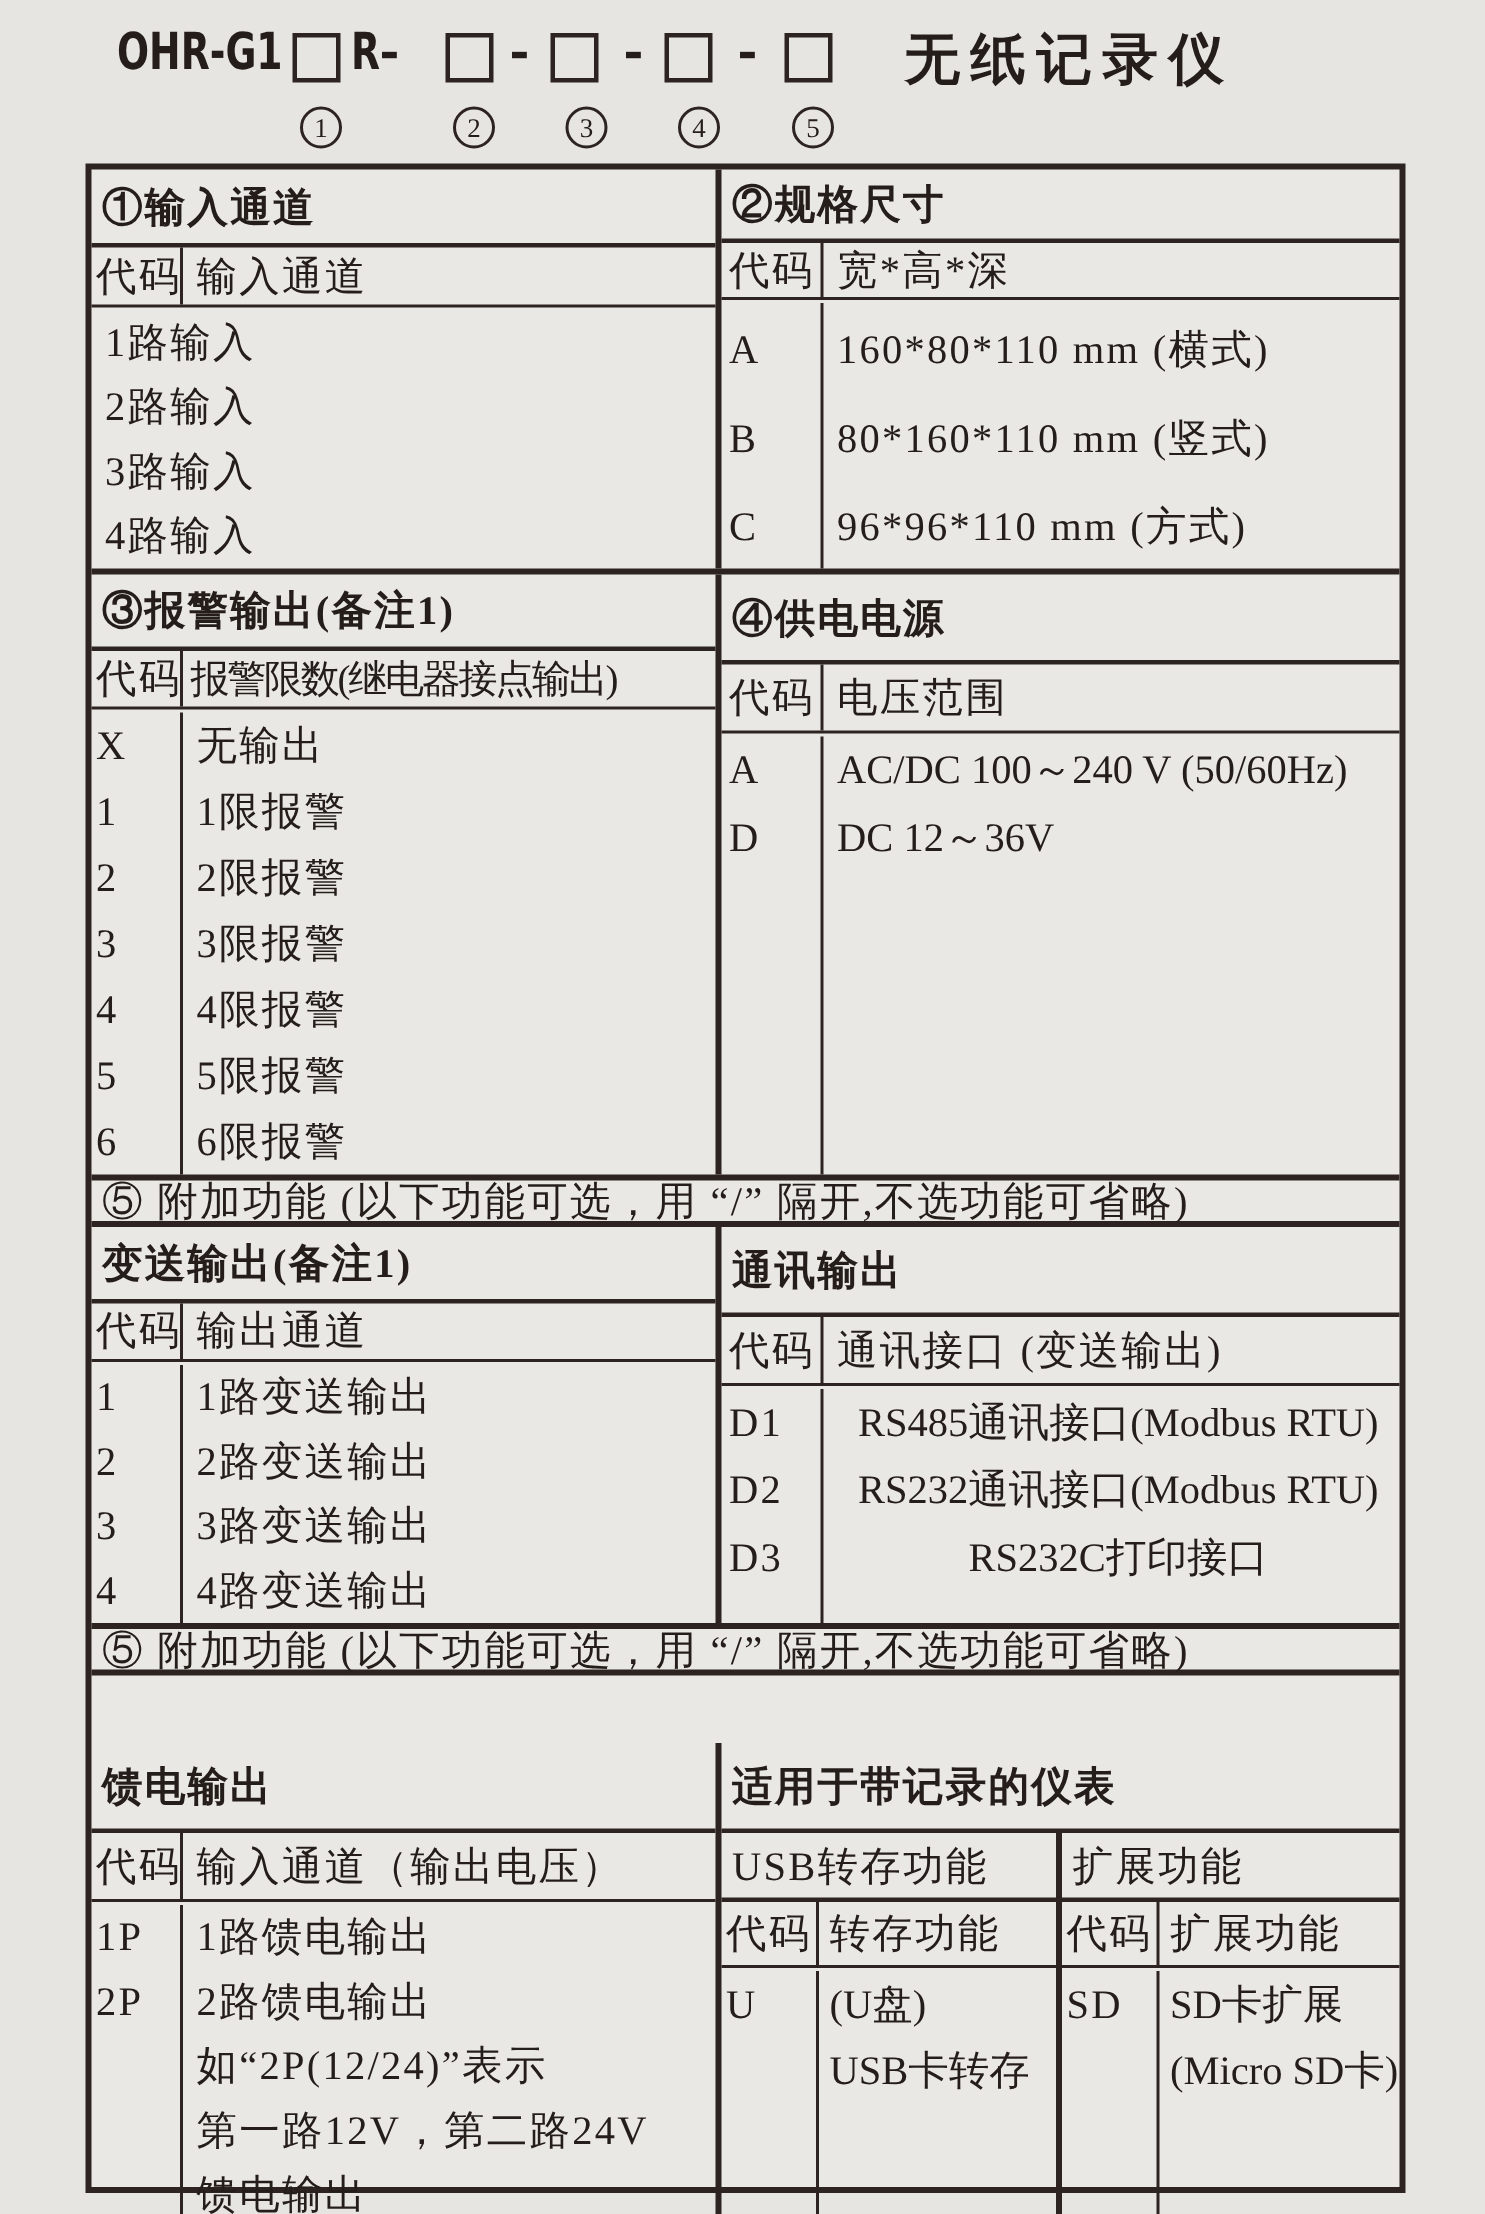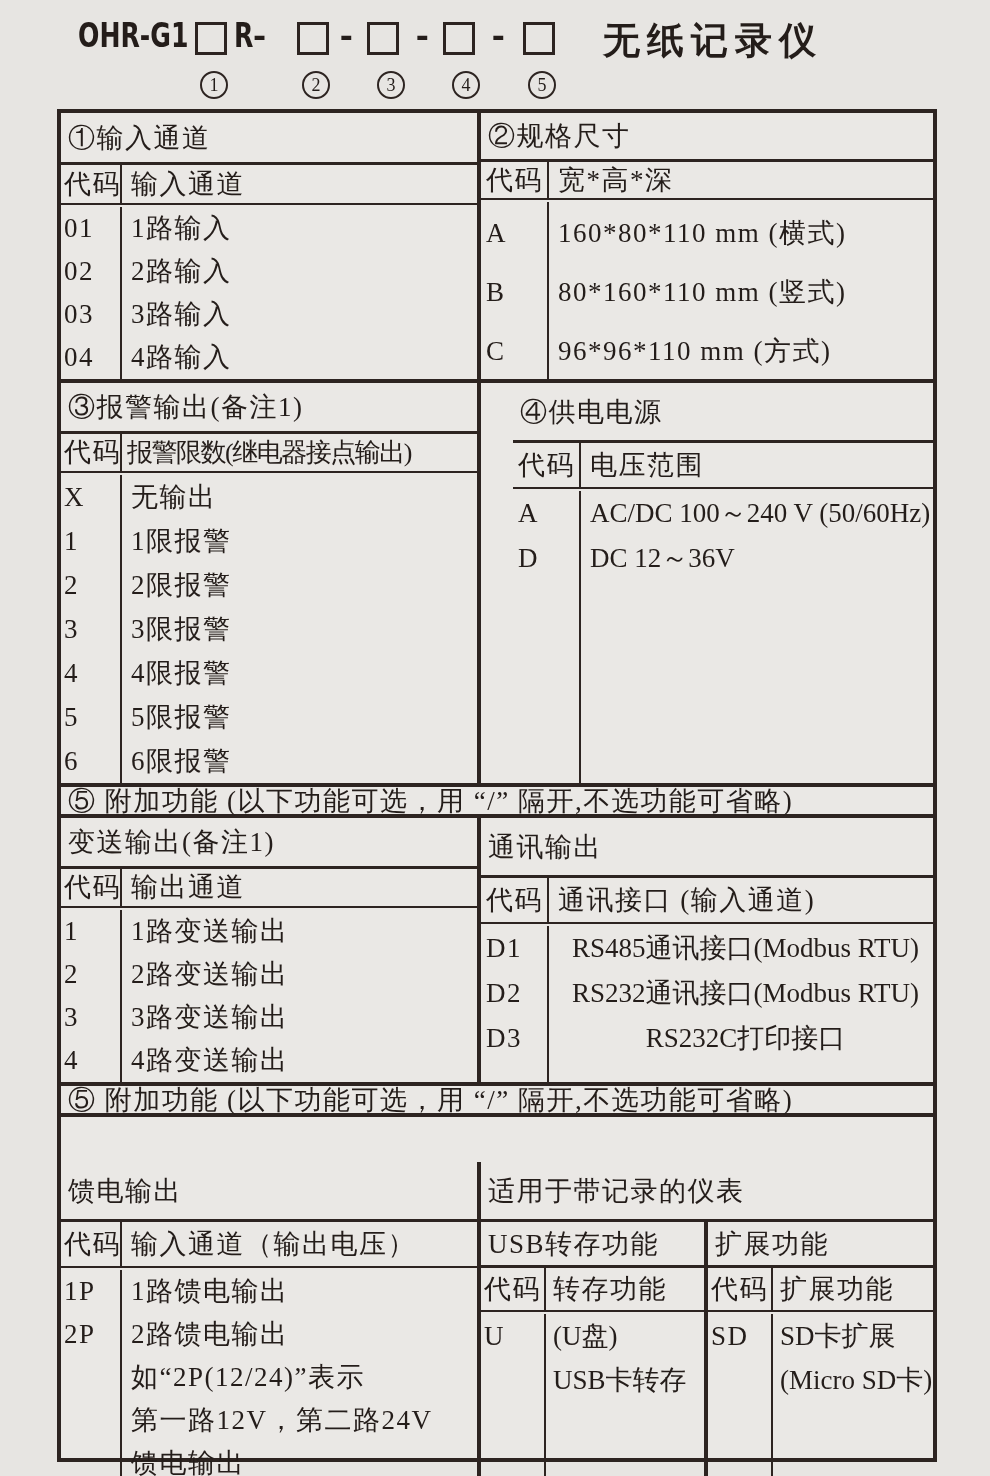--- a/index.html
+++ b/index.html
@@ -36,21 +36,21 @@
   }
   
   .tbl{
     position:absolute;left:57px;top:109px;width:880px;height:1353px;
     border:4px solid var(--ink);background:var(--cellbg);
     display:flex;flex-direction:column;font-size:27px;letter-spacing:1.5px;
   }
   .row{display:flex;border-bottom:4px solid var(--ink);}
   .half-l{width:420px;border-right:4px solid var(--ink);display:flex;flex-direction:column;}
   .half-r{flex:1;display:flex;flex-direction:column;}
-  .sec-title{height:60px;border-bottom:3px solid var(--ink);display:flex;align-items:center;padding-left:7px;white-space:nowrap;}
+  .sec-title{height:60px;border-bottom:3px solid var(--ink);display:flex;align-items:center;padding-left:7px;white-space:nowrap;font-weight:bold;}
   .colhdr{height:46px;border-bottom:2px solid var(--ink);display:flex;align-items:stretch;}
   .cell{display:flex;align-items:center;white-space:nowrap;}
   .cw-l{width:61px;border-right:2px solid var(--ink);padding-left:3px;}
   .cw-r{width:68px;border-right:2px solid var(--ink);padding-left:5px;}
   .descw{flex:1;padding-left:9px;}
   .body{flex:1;display:flex;padding-top:2px;}
   .codecol,.desccol{display:flex;flex-direction:column;}
   .bline{white-space:nowrap;}
   .lh43 .bline{line-height:43px;}
   .lh44 .bline{line-height:44px;}
@@ -100,26 +100,20 @@
   <div class="tbl">
 
     <div class="row" style="height:270px;">
       <div class="half-l">
         <div class="sec-title">①输入通道</div>
         <div class="colhdr">
           <div class="cell cw-l">代码</div>
           <div class="cell descw">输入通道</div>
         </div>
         <div class="body lh43">
-          <div class="codecol cw-l">
-            <div class="bline">01</div>
-            <div class="bline">02</div>
-            <div class="bline">03</div>
-            <div class="bline">04</div>
-          </div>
           <div class="desccol descw">
             <div class="bline">1路输入</div>
             <div class="bline">2路输入</div>
             <div class="bline">3路输入</div>
             <div class="bline">4路输入</div>
           </div>
         </div>
       </div>
       <div class="half-r">
         <div class="sec-title">②规格尺寸</div>
@@ -135,21 +129,21 @@
           </div>
           <div class="desccol descw">
             <div class="bline">160*80*110 mm (横式)</div>
             <div class="bline">80*160*110 mm (竖式)</div>
             <div class="bline">96*96*110 mm (方式)</div>
           </div>
         </div>
       </div>
     </div>
 
-    <div class="row" style="height:404px;gap:32px;">
+    <div class="row" style="height:404px;">
       <div class="half-l">
         <div class="sec-title">③报警输出(备注1)</div>
         <div class="colhdr">
           <div class="cell cw-l">代码</div>
           <div class="cell descw tight" style="padding-left:5px;">报警限数(继电器接点输出)</div>
         </div>
         <div class="body lh44">
           <div class="codecol cw-l">
             <div class="bline">X</div>
             <div class="bline">1</div>
@@ -210,21 +204,21 @@
             <div class="bline">2路变送输出</div>
             <div class="bline">3路变送输出</div>
             <div class="bline">4路变送输出</div>
           </div>
         </div>
       </div>
       <div class="half-r">
         <div class="sec-title">通讯输出</div>
         <div class="colhdr">
           <div class="cell cw-r">代码</div>
-          <div class="cell descw">通讯接口 (输入通道)</div>
+          <div class="cell descw">通讯接口 (变送输出)</div>
         </div>
         <div class="body lh45">
           <div class="codecol cw-r">
             <div class="bline">D1</div>
             <div class="bline">D2</div>
             <div class="bline">D3</div>
           </div>
           <div class="desccol descw" style="letter-spacing:0;align-items:center;">
             <div class="bline">RS485通讯接口(Modbus RTU)</div>
             <div class="bline">RS232通讯接口(Modbus RTU)</div>

